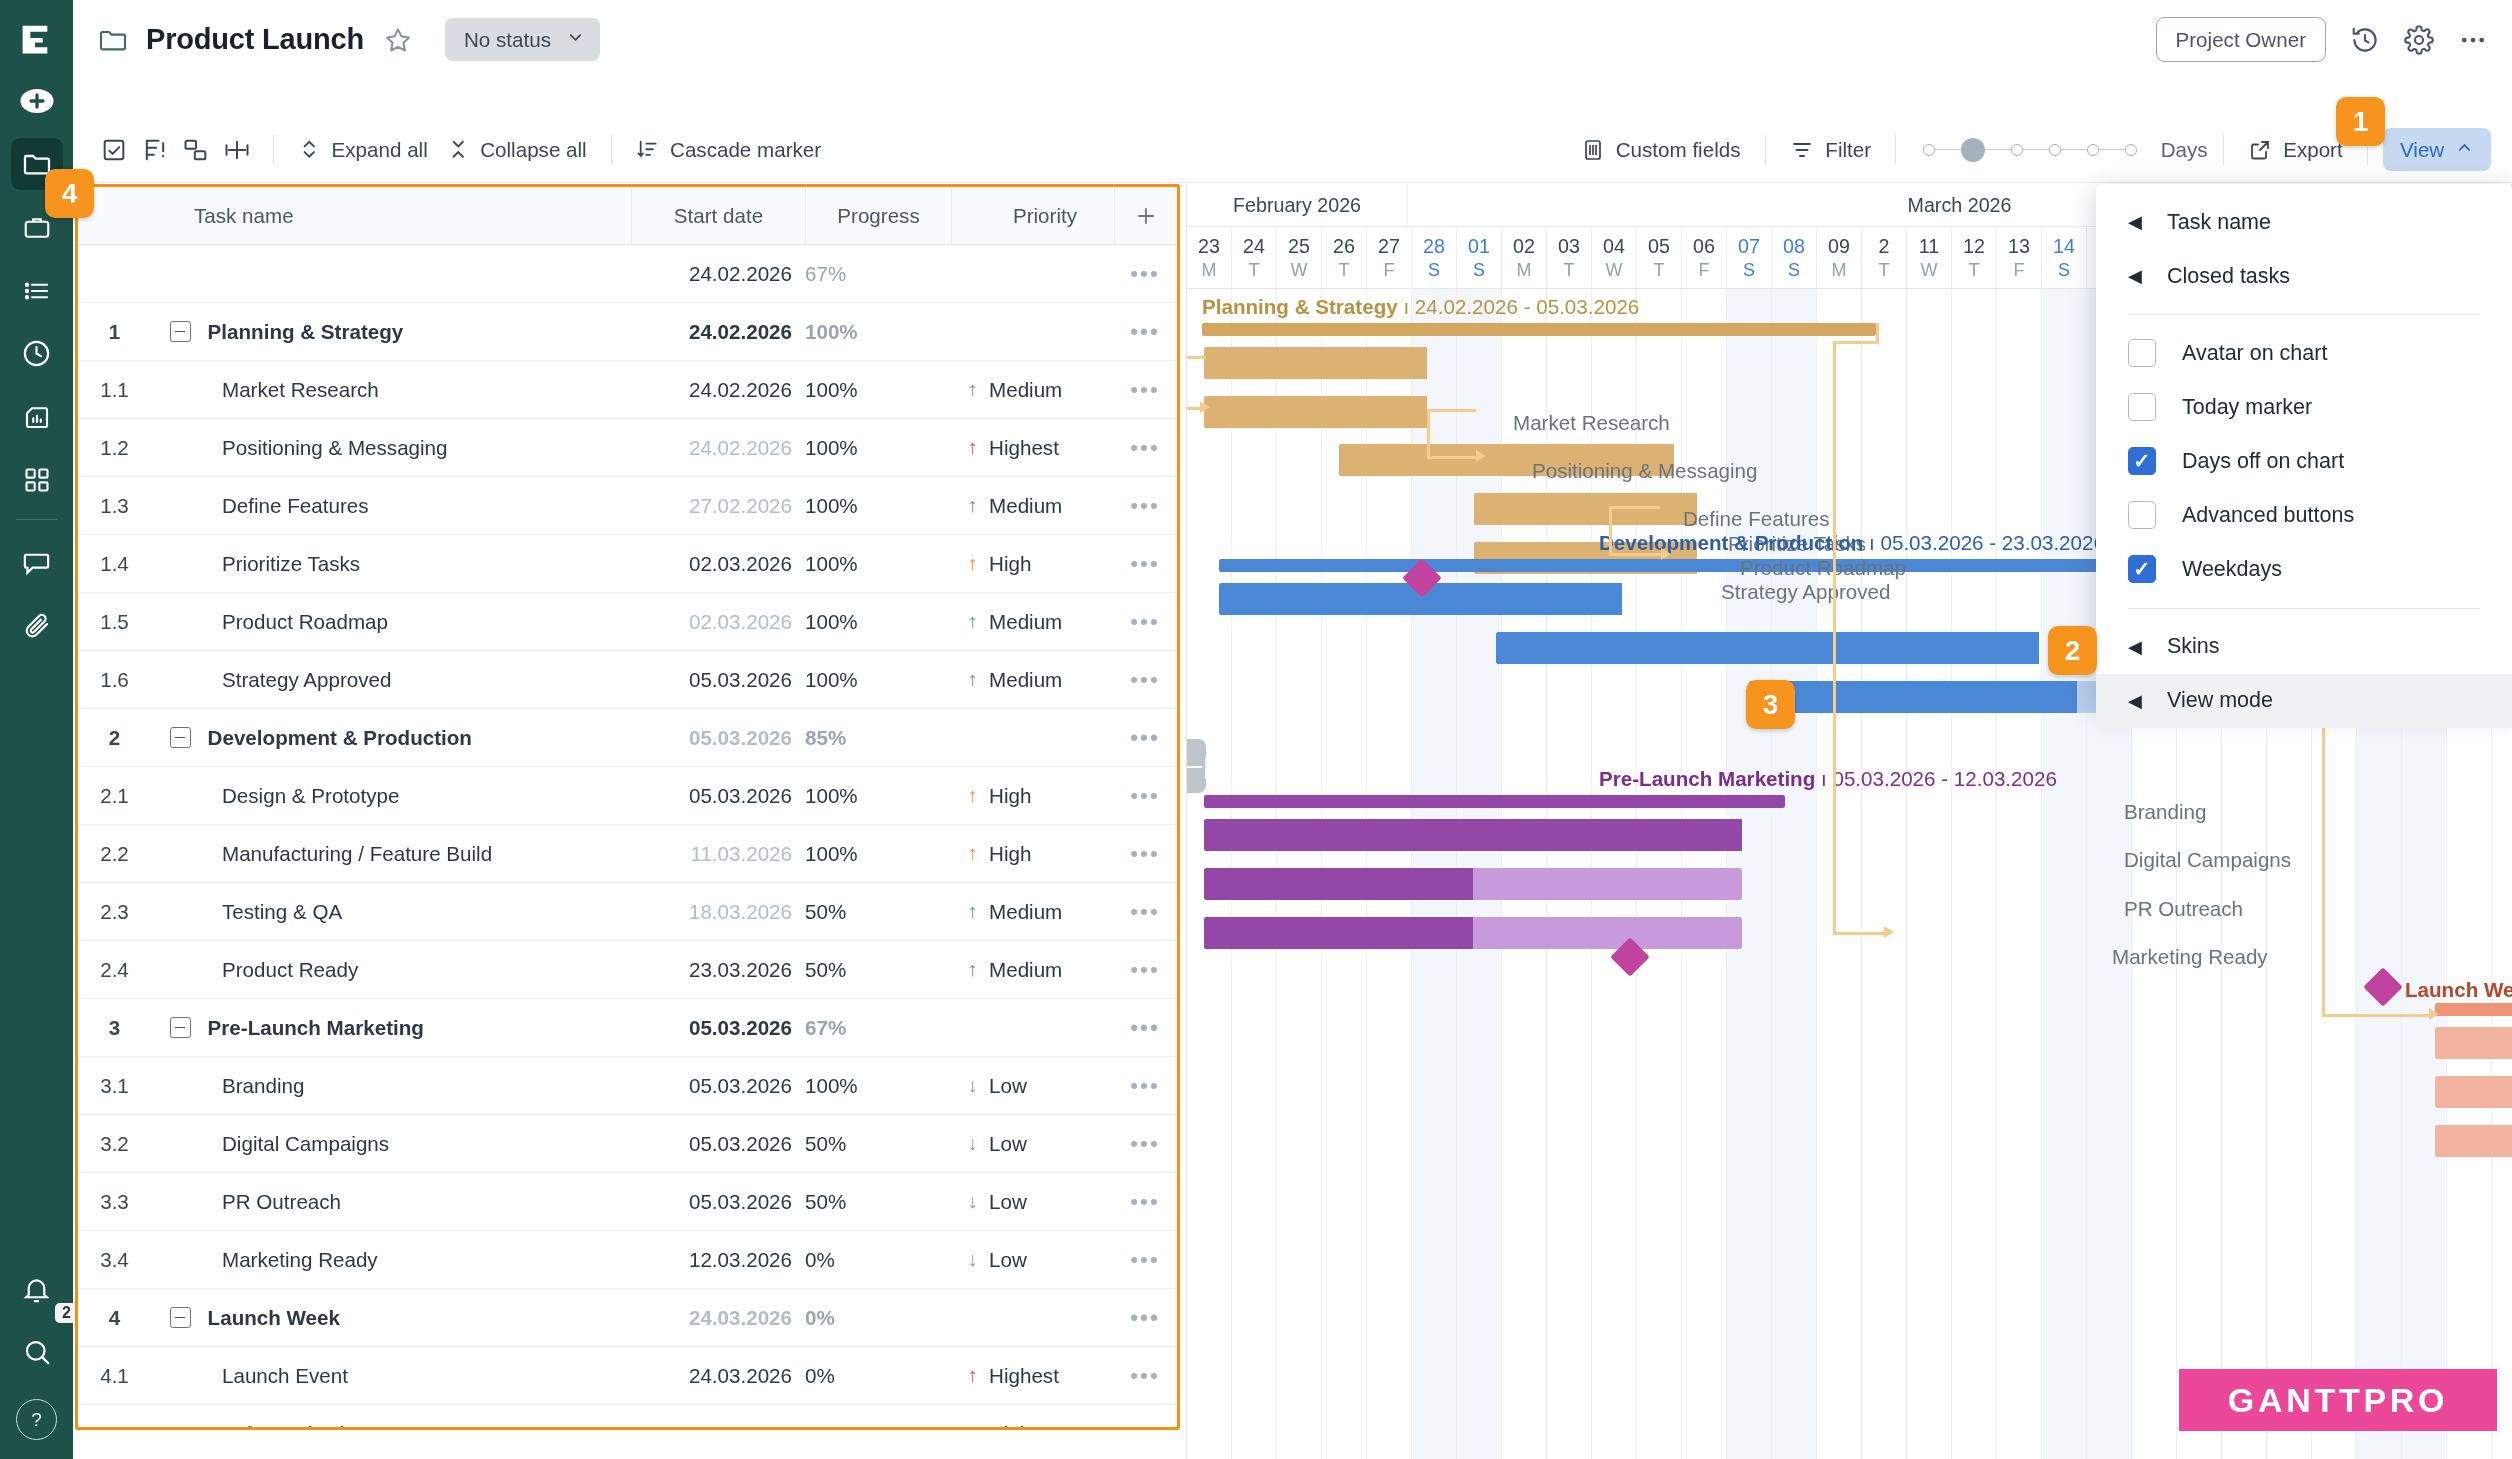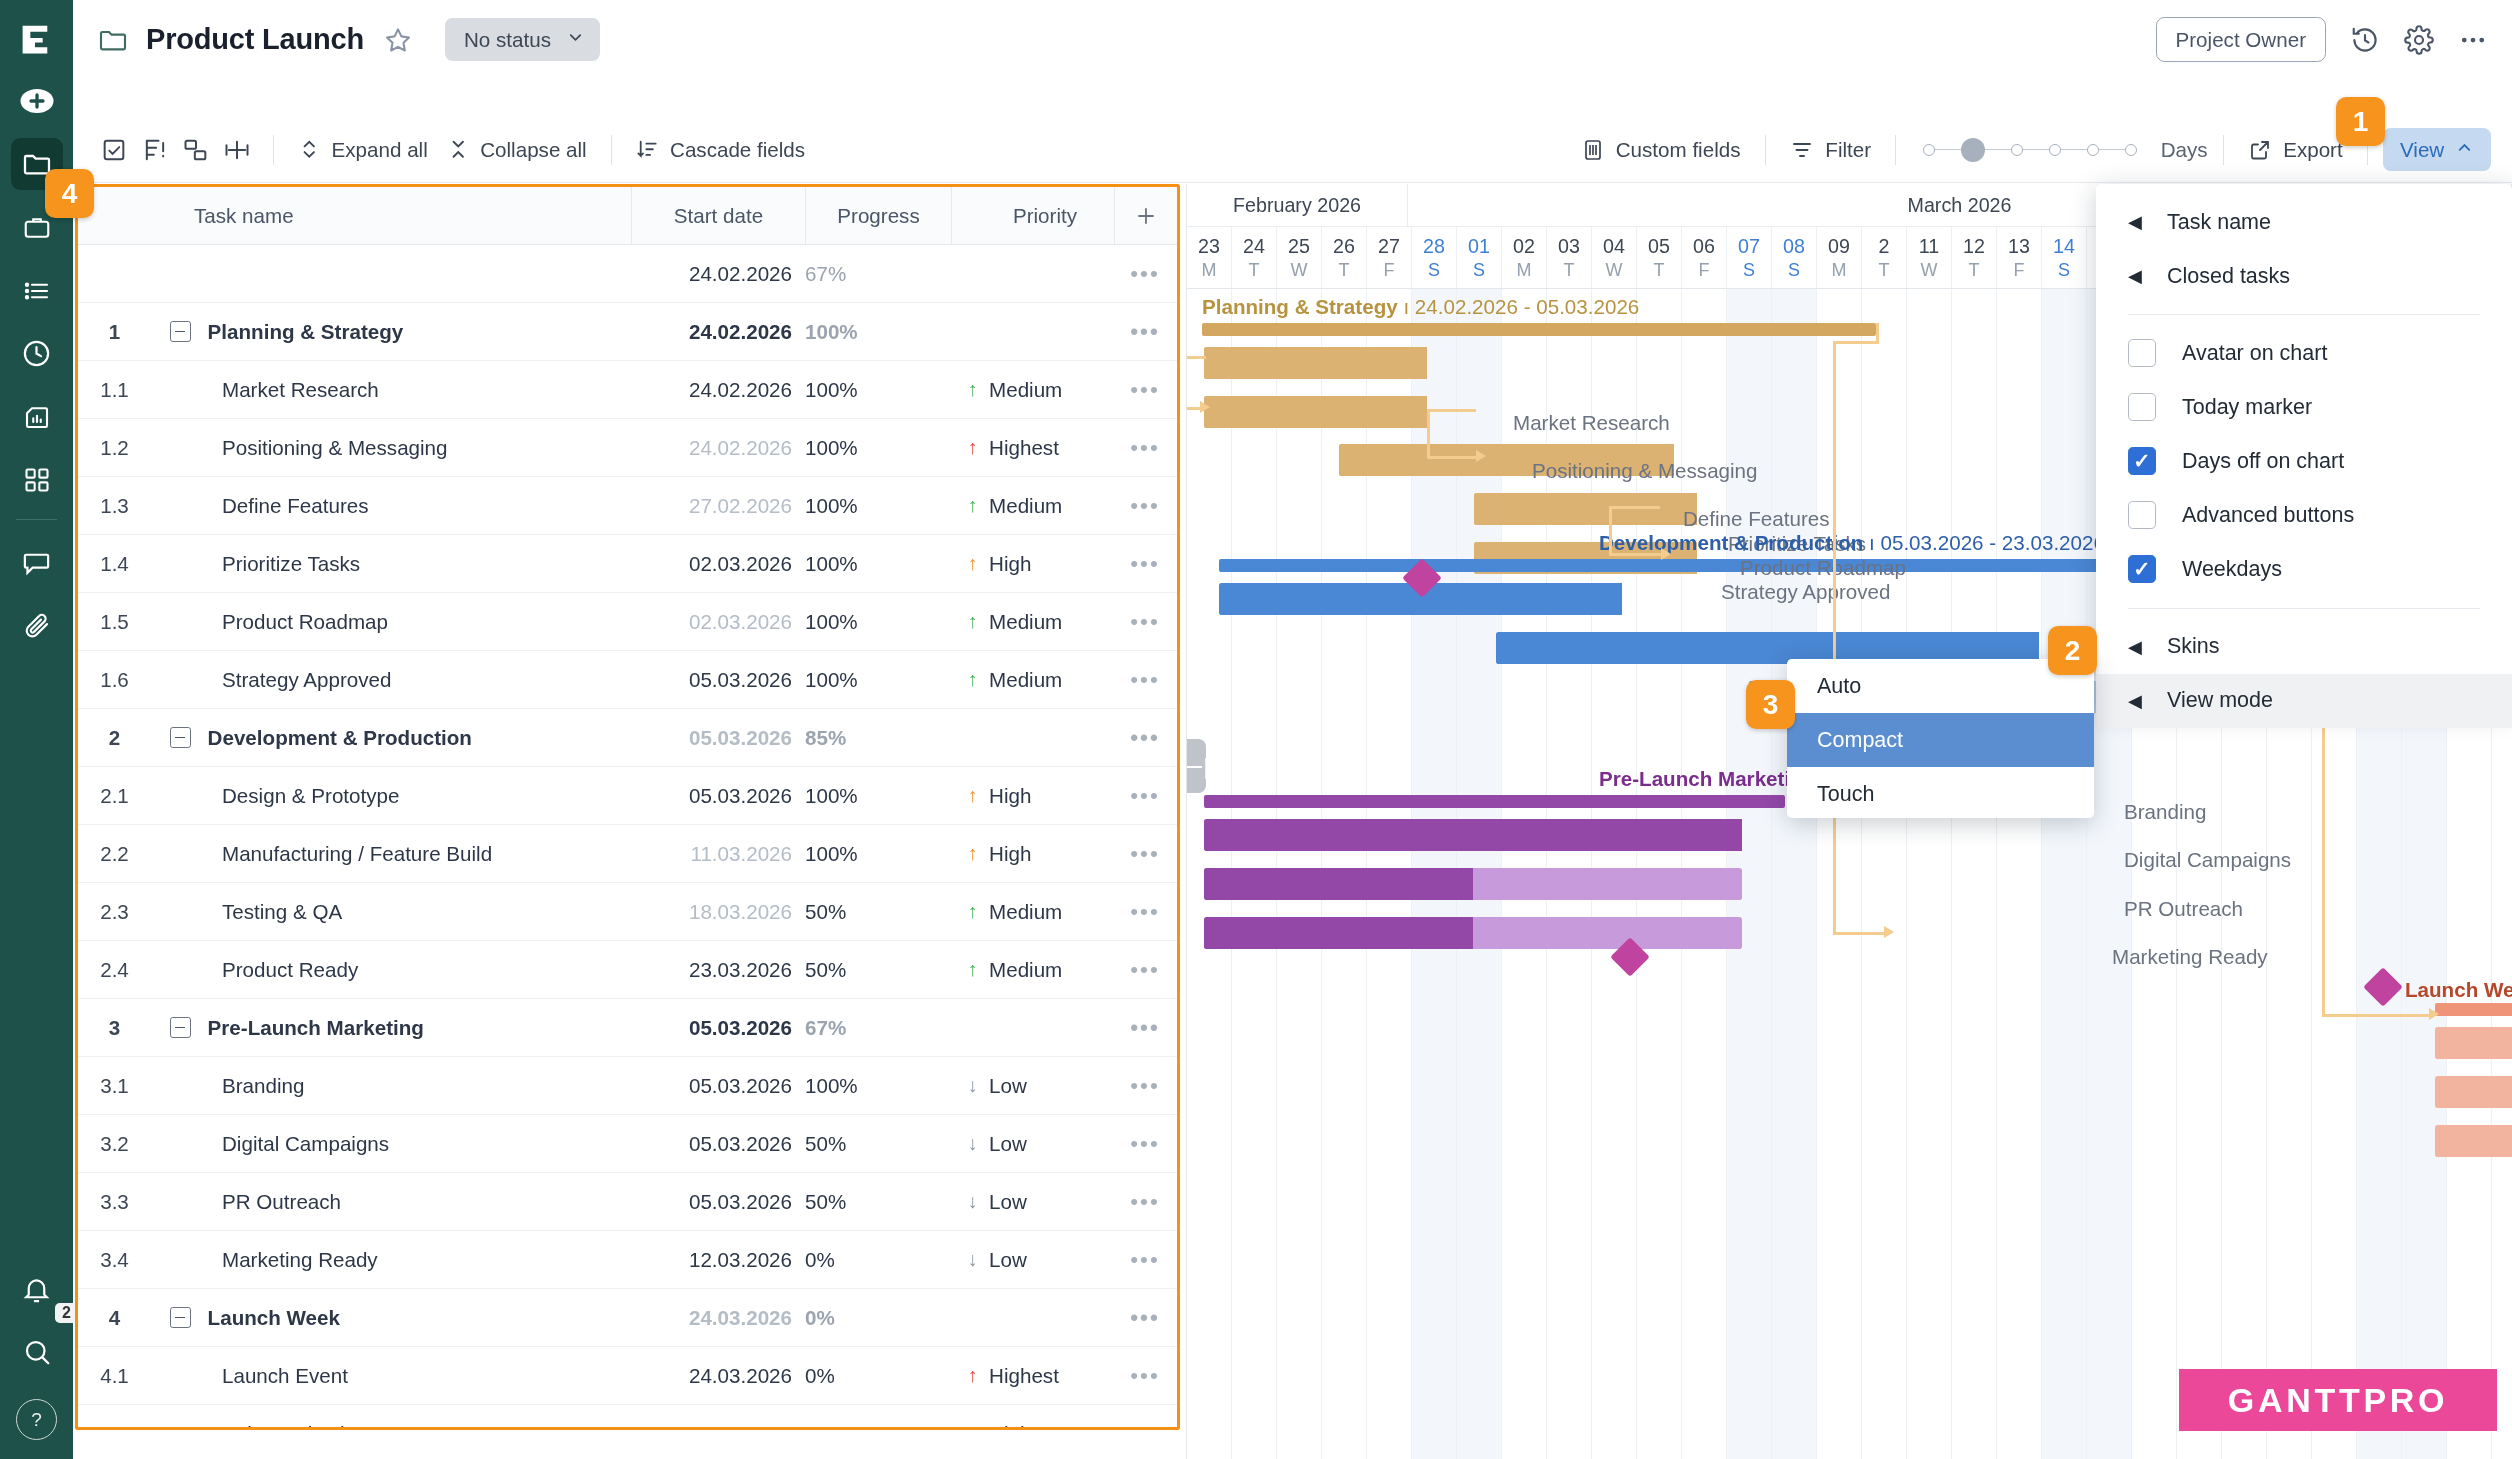--- a/index.html
+++ b/index.html
@@ -391,21 +391,21 @@
           <path d="M7 4l5 5 5-5M7 20l5-5 5 5"></path>
         </svg>
       <span>Collapse all</span>
     </div>
     <div class="tb-div"></div>
     <div class="tb-item">
       <svg width="22.5" height="22.5" viewBox="0 0 24 24" fill="none" stroke="#3d4654" stroke-width="1.9" stroke-linecap="round">
           <path d="M5 4v15l-2.5-2.5M5 19l2.5-2.5"></path>
           <path d="M11 6h10M11 12h7M11 18h4"></path>
         </svg>
-      <span>Cascade fields</span>
+      <span>Cascade marker</span>
     </div>
     <div class="tb-right">
       <div class="tb-item">
         <svg width="24" height="24" viewBox="0 0 24 24" fill="none" stroke="#3d4654" stroke-width="1.7">
             <rect x="5" y="3" width="14" height="18" rx="2"></rect>
             <path d="M9 7v10M12 7v10M15 7v10"></path>
           </svg>
         <span>Custom fields</span>
       </div>
       <div class="tb-div"></div>
@@ -1086,25 +1086,20 @@
     <div class="vm-item">
       <span class="vm-caret">◀</span>
       <span>Skins</span>
     </div>
     <div class="vm-item hl">
       <span class="vm-caret">◀</span>
       <span>View mode</span>
     </div>
   </div>
 
-  <div id="submenu">
-    <div class="sm-item">Auto</div>
-    <div class="sm-item sel">Compact</div>
-    <div class="sm-item">Touch</div>
-  </div>
 
   <div class="badge" id="b1">1</div>
   <div class="badge" id="b2">2</div>
   <div class="badge" id="b3">3</div>
   <div class="badge" id="b4">4</div>
 
   <div id="wm">GANTTPRO</div>
 
 </div>
 

